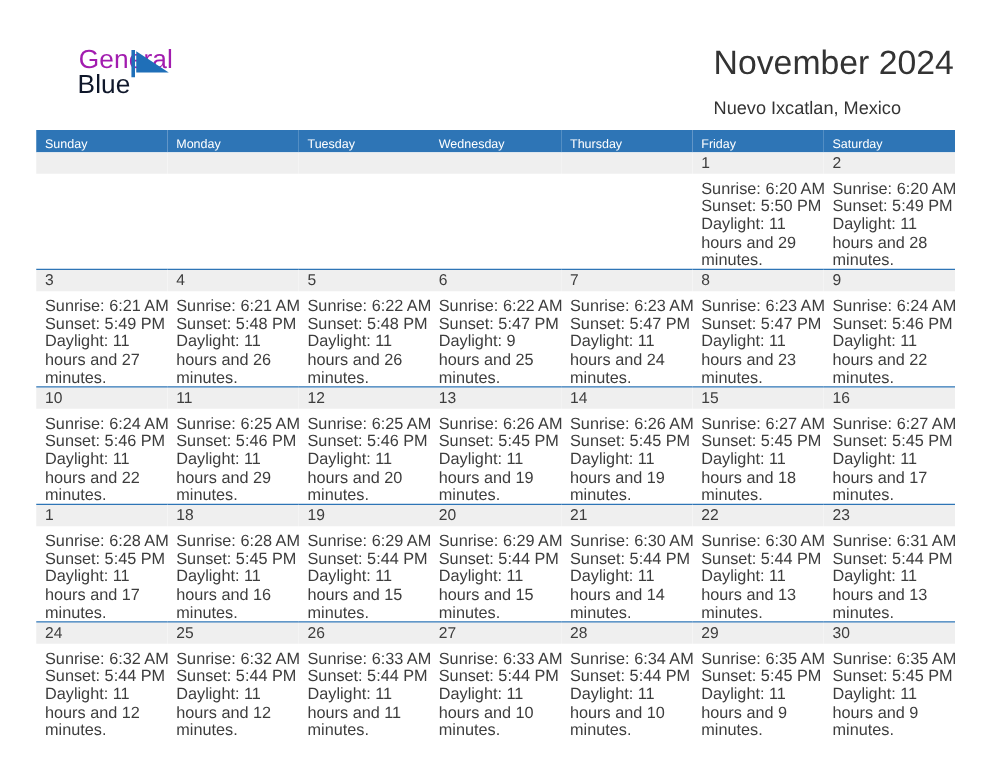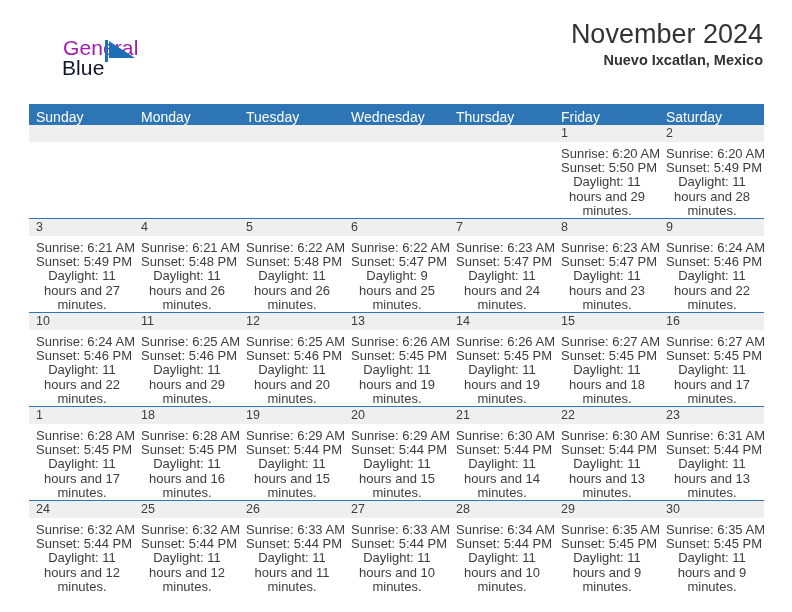--- a/index.html
+++ b/index.html
@@ -60,52 +60,52 @@
     left: 76px;
     top: 4px;
     width: 31px;
     height: 22px;
   }
   .logo-mark svg { display: block; }
 
   .title-block {
     position: absolute;
     right: 29px;
-    top: 18px;
-    text-align: right;
+    top: 34px;
+    text-align: left;
   }
   .cal-title {
     font-size: 27px;
     color: #333333;
     line-height: 32px;
     white-space: nowrap;
     font-weight: normal;
     margin: 0;
   }
   .cal-subtitle {
     font-size: 14.5px;
     color: #333333;
     line-height: 20px;
+    margin-top: 11px;
     white-space: nowrap;
-    font-weight: bold;
   }
 
   
   .calendar {
     position: absolute;
     left: 29px;
     top: 104px;
     width: 735px;
     border-collapse: collapse;
     table-layout: fixed;
   }
   .calendar th {
     background: #2e75b6;
     color: #ffffff;
-    font-size: 14px;
+    font-size: 10px;
     font-weight: normal;
     text-align: left;
     padding: 5px 0 0 7px;
     height: 18px;
     box-sizing: border-box;
     margin-left: 20px;
   }
   .calendar td {
     vertical-align: top;
     padding: 0;
@@ -135,21 +135,20 @@
     padding: 5px 6px 0 7px;
     font-size: 13px;
     line-height: 14.2px;
     color: #3d3d3d;
   }
   .cell-body div {
     white-space: nowrap;
   }
   .cell-body .daylight-line {
     white-space: normal;
-    text-align: center;
   }
   td.blank .daynum {
     background: #efefef;
   }
 </style>
 </head>
 <body>
 
 <div class="page">
 

